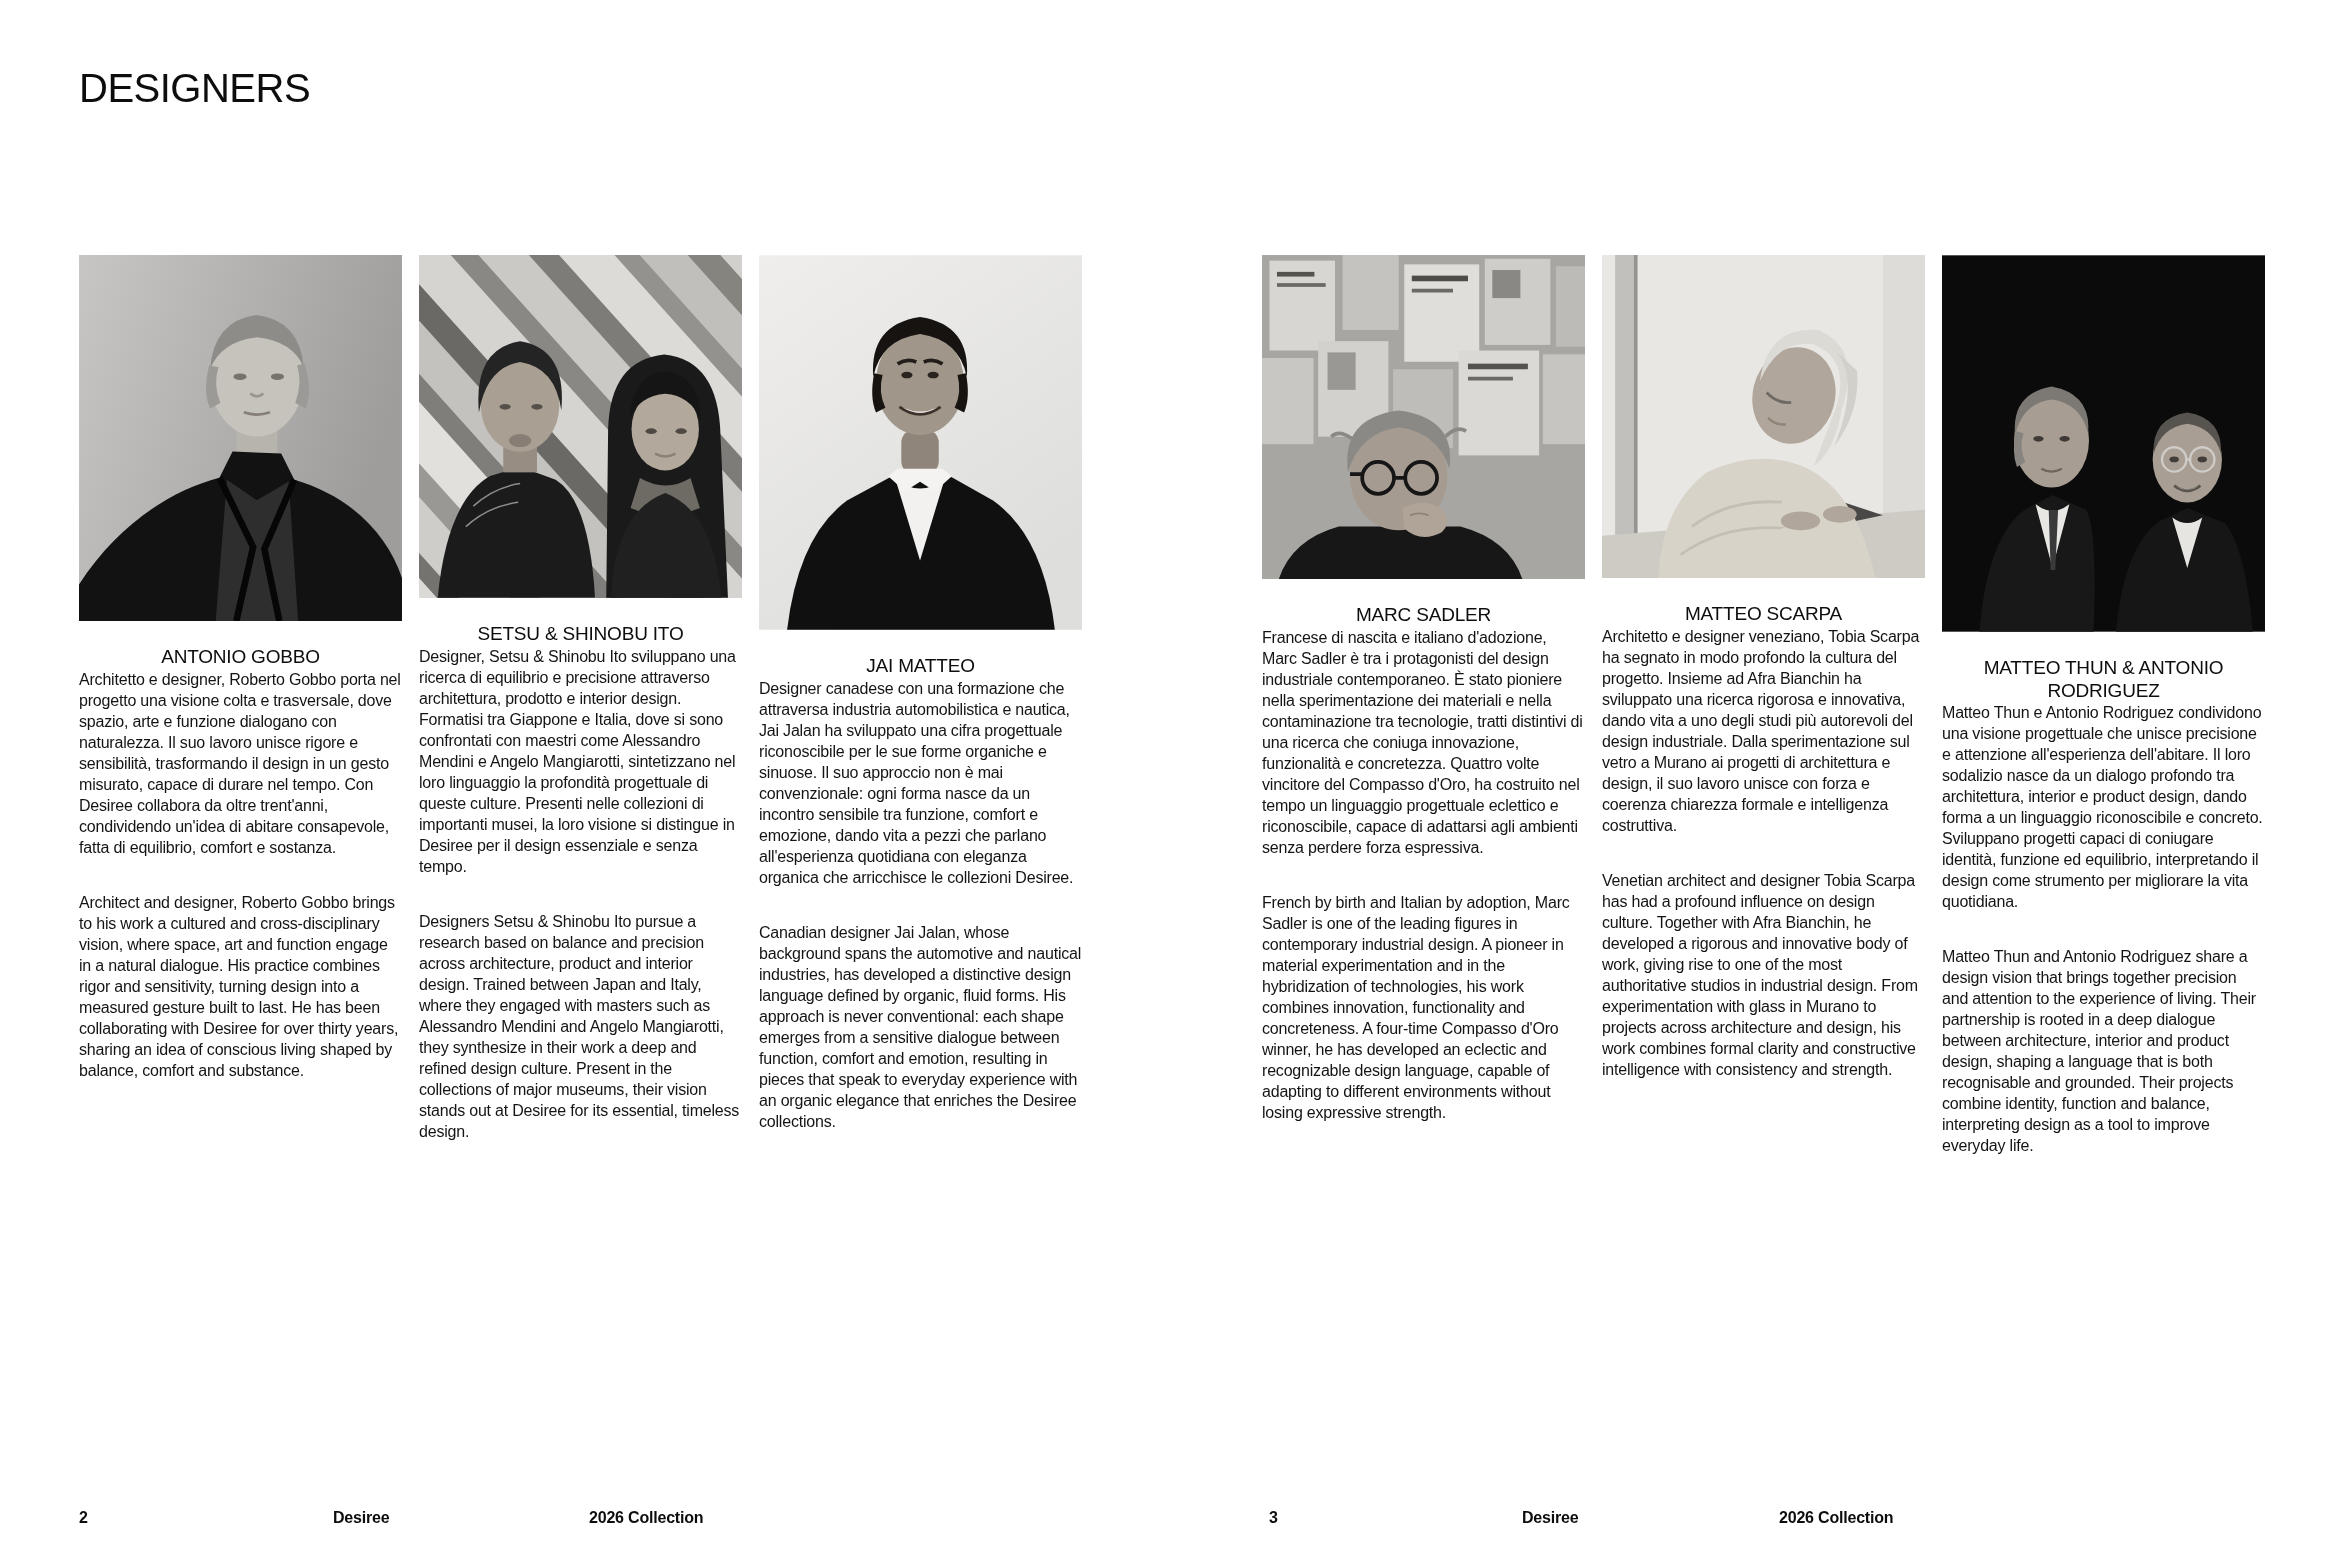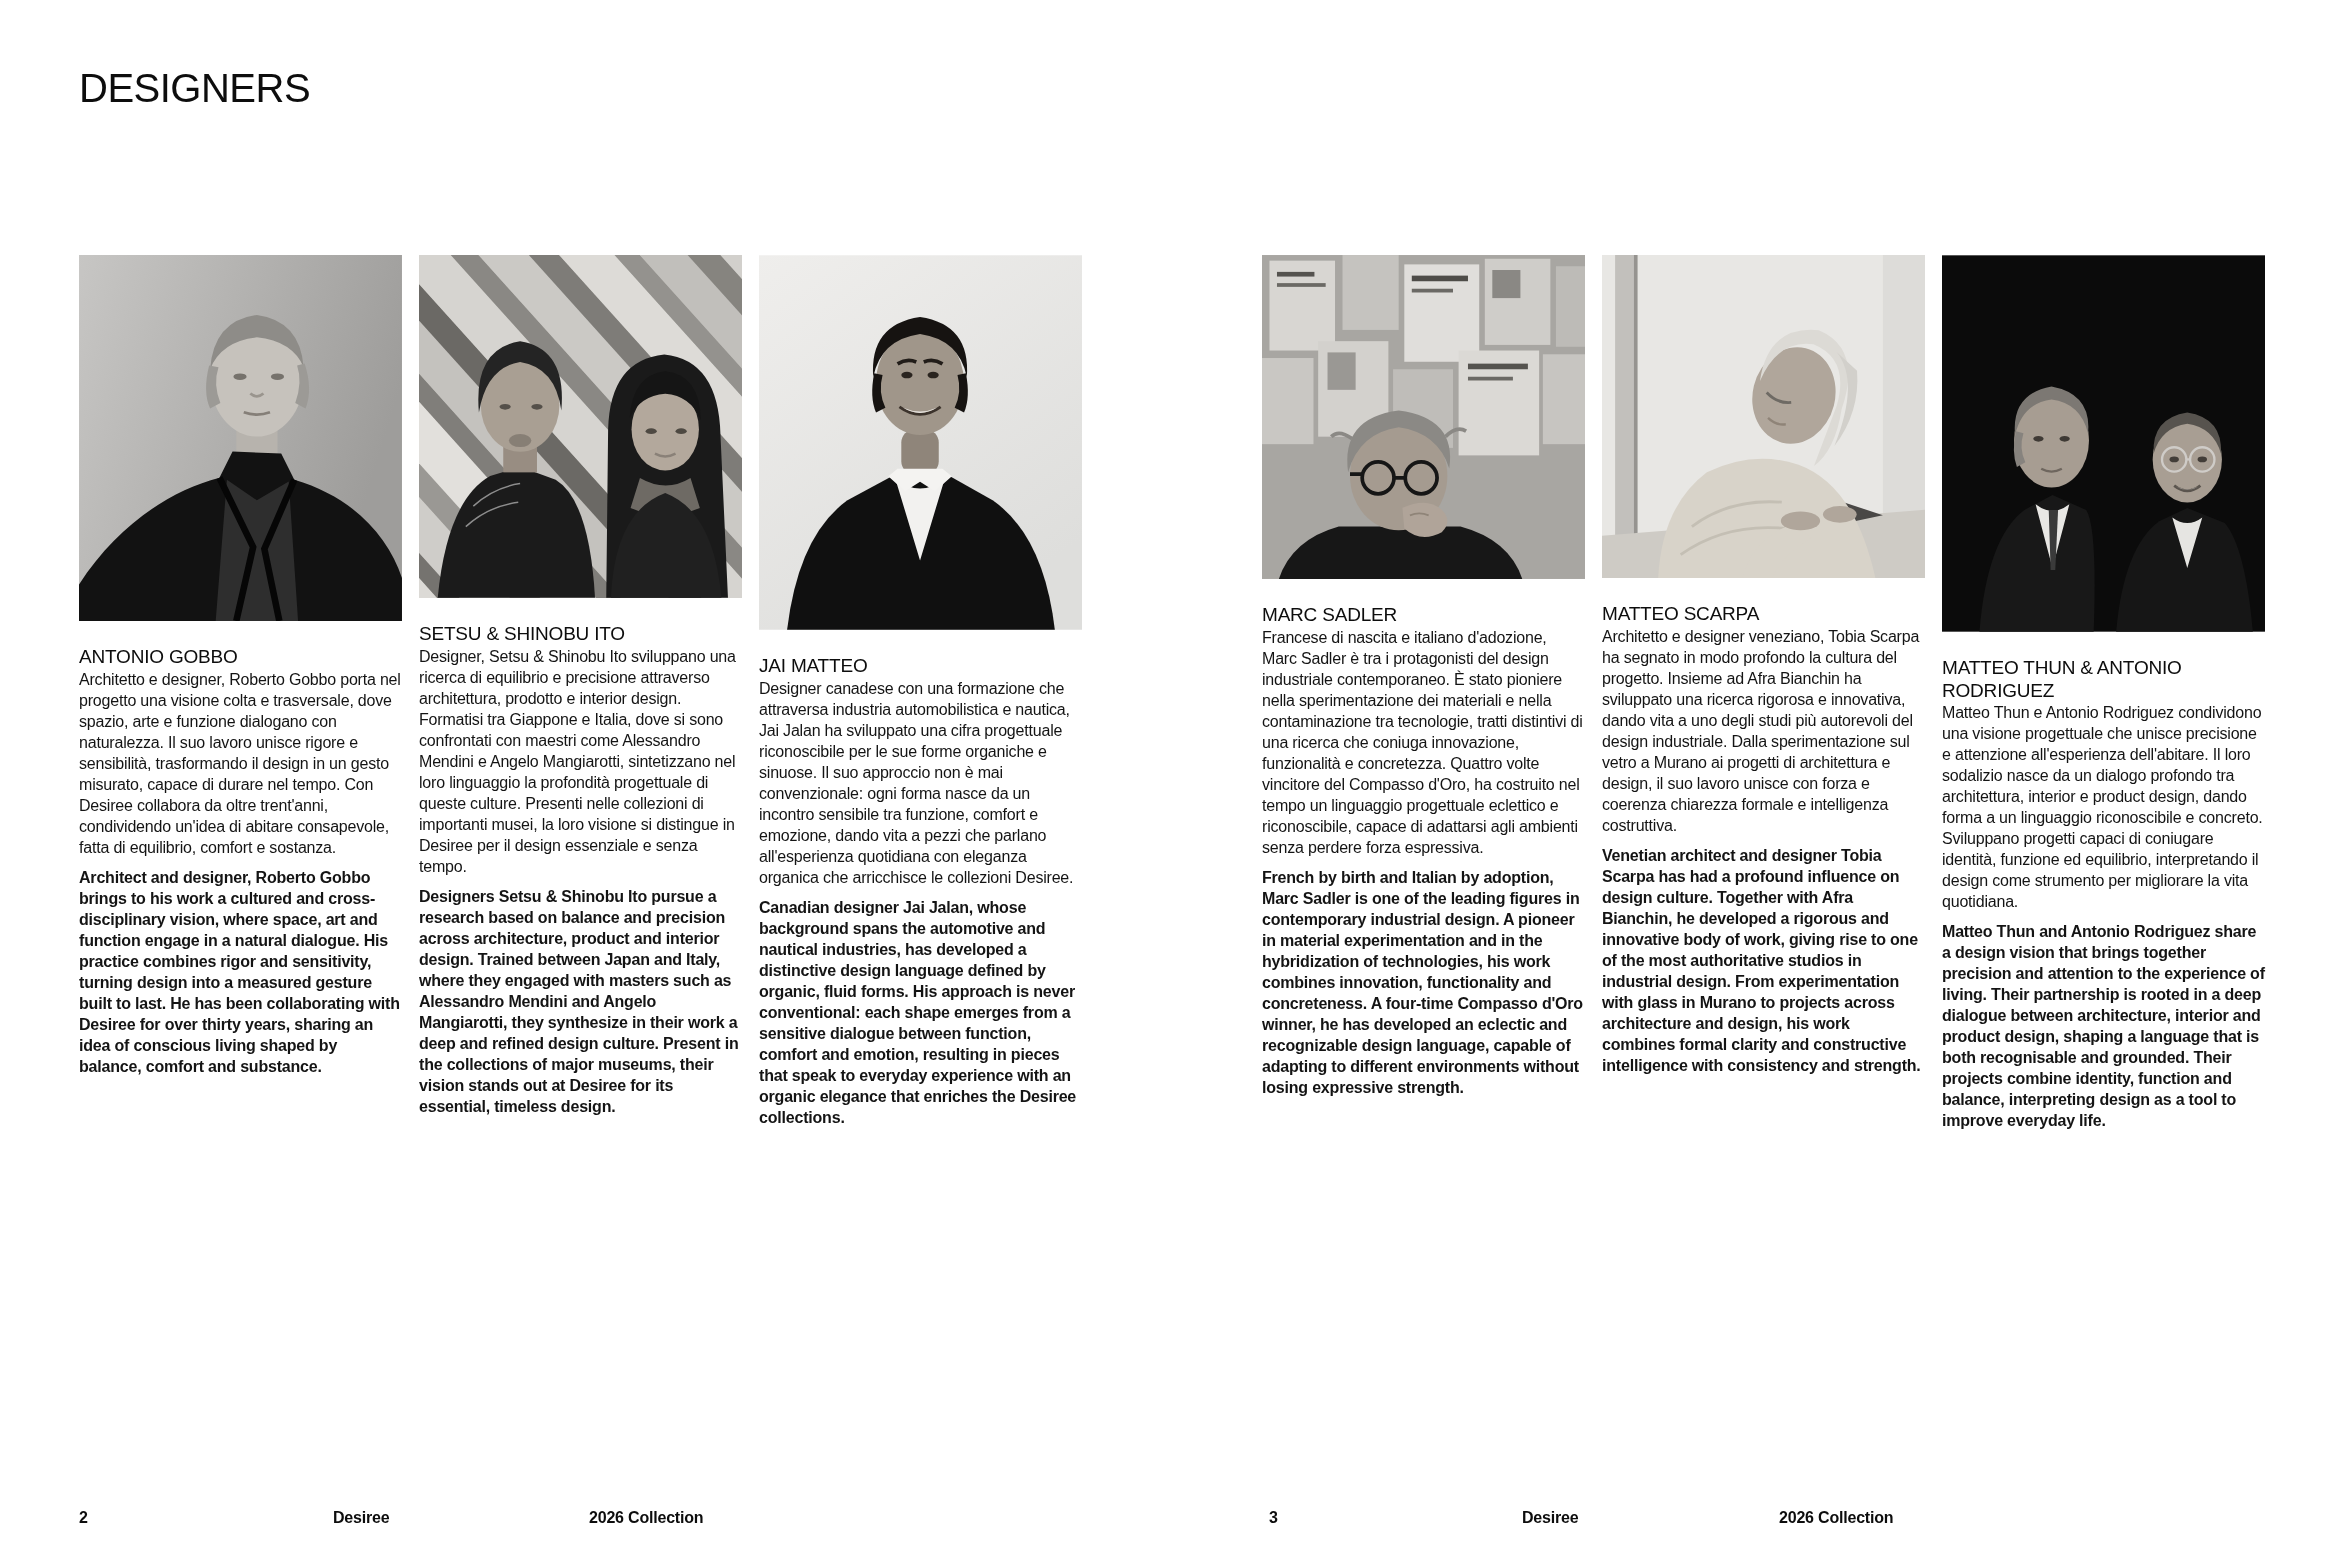--- a/index.html
+++ b/index.html
@@ -10,27 +10,27 @@
   }
   .title{
     position:absolute;top:66px;left:79px;margin:0;
     font-size:40px;font-weight:400;letter-spacing:-0.5px;color:#0d0d0d;
   }
   .col{position:absolute;top:255px;width:323px;}
   .photo{margin:0;padding:0;width:323px;display:block;}
   .photo svg{display:block;}
   .name{
     margin:25px 0 0 0;font-size:19px;line-height:22.5px;font-weight:400;
-    letter-spacing:-0.2px;color:#0d0d0d;text-transform:none;
+    letter-spacing:-0.2px;color:#0d0d0d;text-transform:none;text-align:center;
   }
   .bio{
     margin:0;font-size:16px;line-height:21px;font-weight:400;
     letter-spacing:-0.2px;color:#141414;
   }
-  .bio-en{margin-top:9px;font-weight:bold;}
+  .bio-en{margin-top:34px;}
   .footer-item{
     position:absolute;top:1508px;margin:0;
     font-size:16px;line-height:19px;font-weight:700;letter-spacing:-0.2px;color:#0d0d0d;
   }
   .fi-pn-left{left:79px;}   .fi-brand-left{left:333px;}  .fi-col-left{left:589px;}
   .fi-pn-right{left:1269px;}.fi-brand-right{left:1522px;}.fi-col-right{left:1779px;}
 </style>
 </head>
 <body>
 

